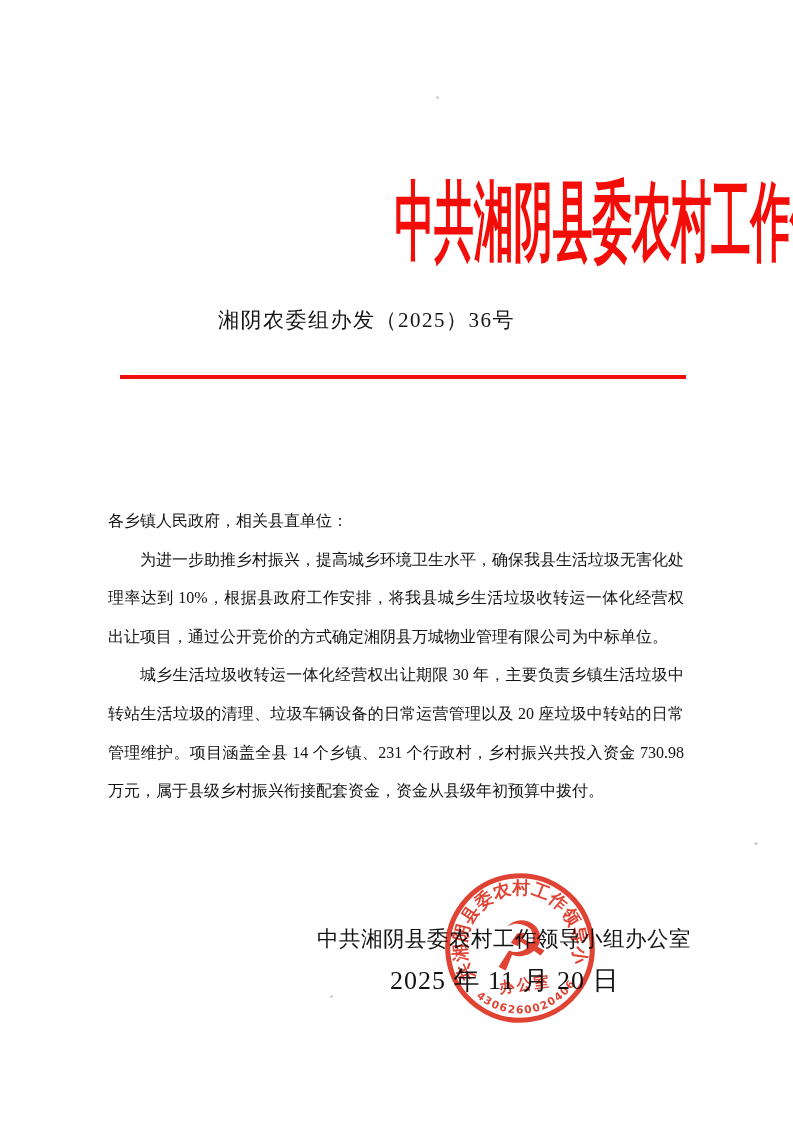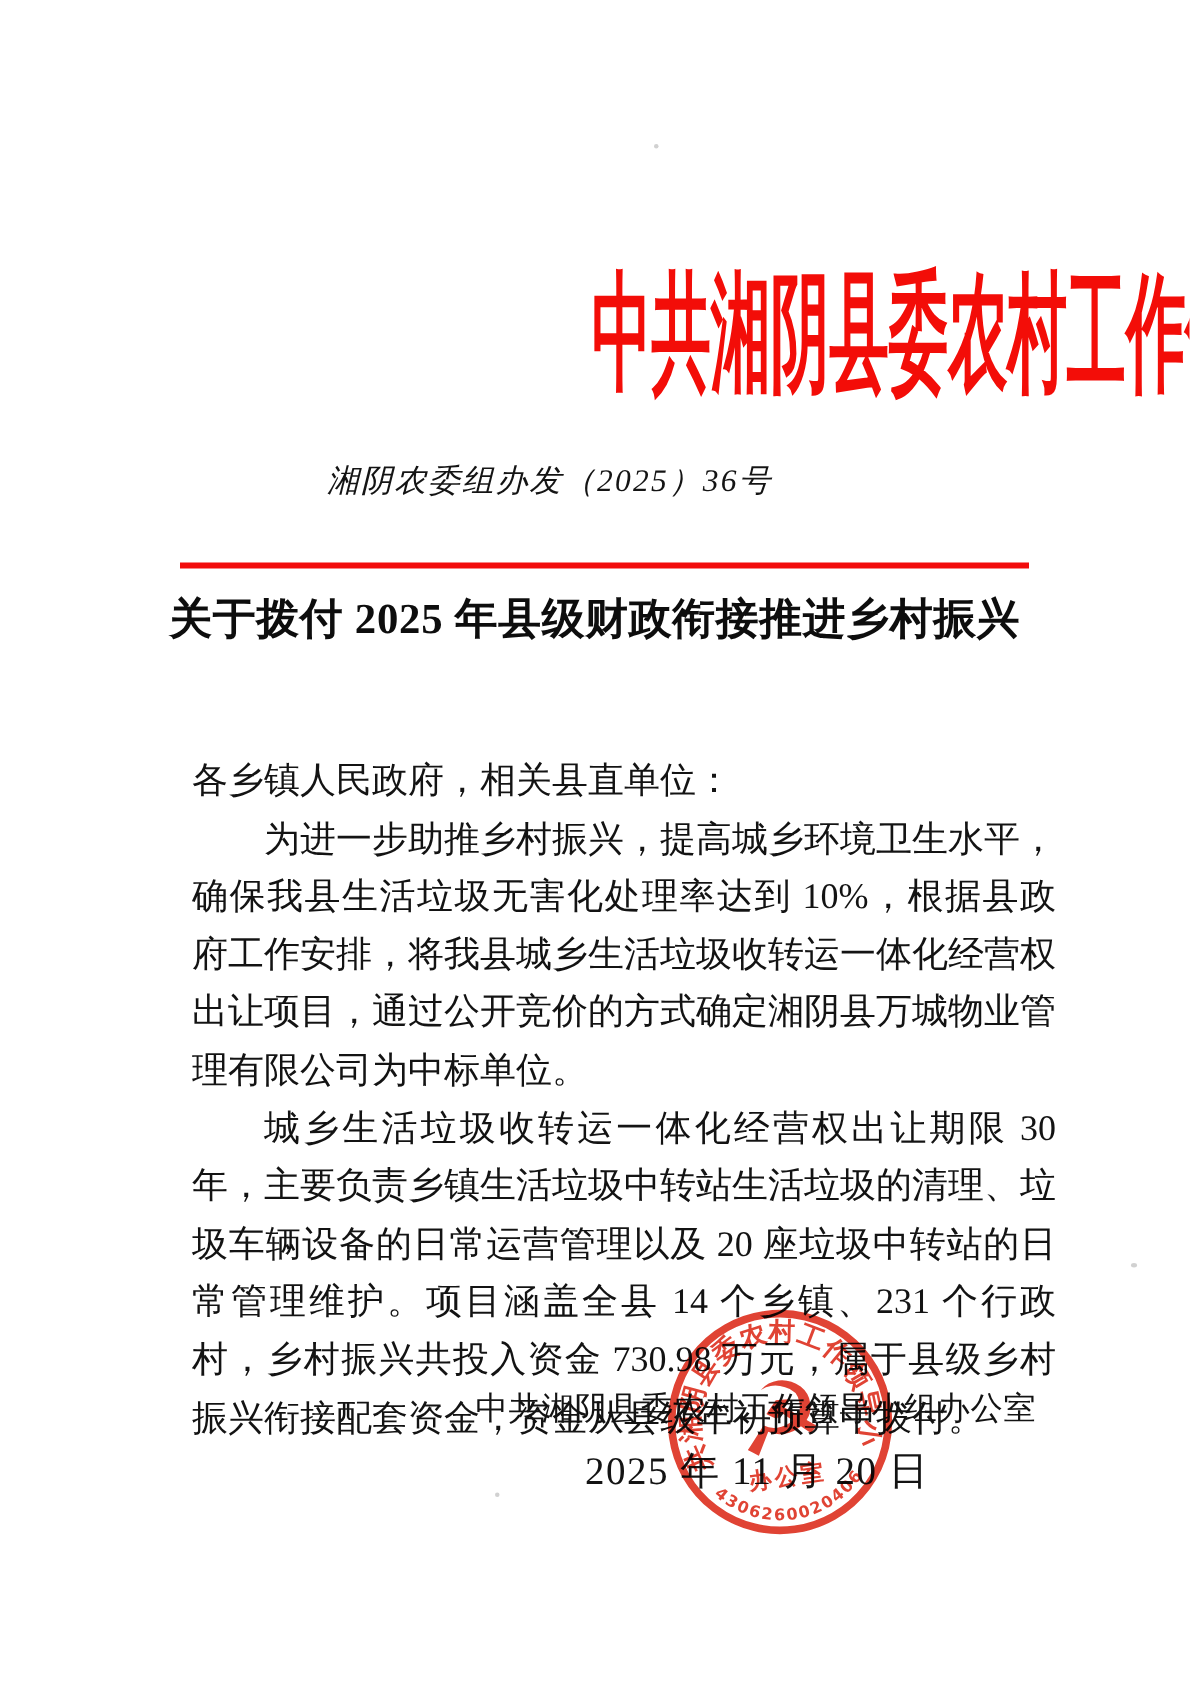--- a/index.html
+++ b/index.html
@@ -38,21 +38,20 @@
 
   
   .doc-number {
     position: absolute;
     top: 306px; left: 0;
     width: 733px;
     text-align: center;
     font-size: 21px;
     letter-spacing: 1.5px;
     color: #141414;
-    font-style: italic;
   }
 
   
   .red-divider {
     position: absolute;
     top: 375px; left: 120px;
     width: 566px; height: 4px;
     background: #f20d0d;
   }
 
@@ -67,23 +66,23 @@
     font-weight: bold;
     line-height: 44px;
     color: #0d0d0d;
     letter-spacing: 0.5px;
   }
   .title-line { display: block; }
 
   
   .body-text {
     position: absolute;
-    top: 502px; left: 128px;
+    top: 502px; left: 108px;
     width: 576px;
-    font-size: 24px;
+    font-size: 16px;
     line-height: 38.6px;
     text-align: justify;
     color: #131313;
   }
   .body-text p { margin: 0; }
   .para { text-indent: 2em; }
 
   
   .sig-org {
     position: absolute;
@@ -133,21 +132,20 @@
 
   <div class="org-header">
     <span class="org-name">中共湘阴县委农村工作领导小组办公室</span>
   </div>
 
   <div class="doc-number">湘阴农委组办发（2025）36号</div>
 
   <div class="red-divider"></div>
 
   <h1 class="doc-title">
-    <span class="title-line">关于拨付 2025 年县级财政衔接推进乡村振兴</span>
   </h1>
 
   <div class="body-text">
     <p class="salutation">各乡镇人民政府，相关县直单位：</p>
     <p class="para">为进一步助推乡村振兴，提高城乡环境卫生水平，确保我县生活垃圾无害化处理率达到 10%，根据县政府工作安排，将我县城乡生活垃圾收转运一体化经营权出让项目，通过公开竞价的方式确定湘阴县万城物业管理有限公司为中标单位。</p>
     <p class="para">城乡生活垃圾收转运一体化经营权出让期限 30 年，主要负责乡镇生活垃圾中转站生活垃圾的清理、垃圾车辆设备的日常运营管理以及 20 座垃圾中转站的日常管理维护。项目涵盖全县 14 个乡镇、231 个行政村，乡村振兴共投入资金 730.98 万元，属于县级乡村振兴衔接配套资金，资金从县级年初预算中拨付。</p>
   </div>
 
   <div class="sig-org">中共湘阴县委农村工作领导小组办公室</div>
   <div class="sig-date">2025 年 11 月 20 日</div>

